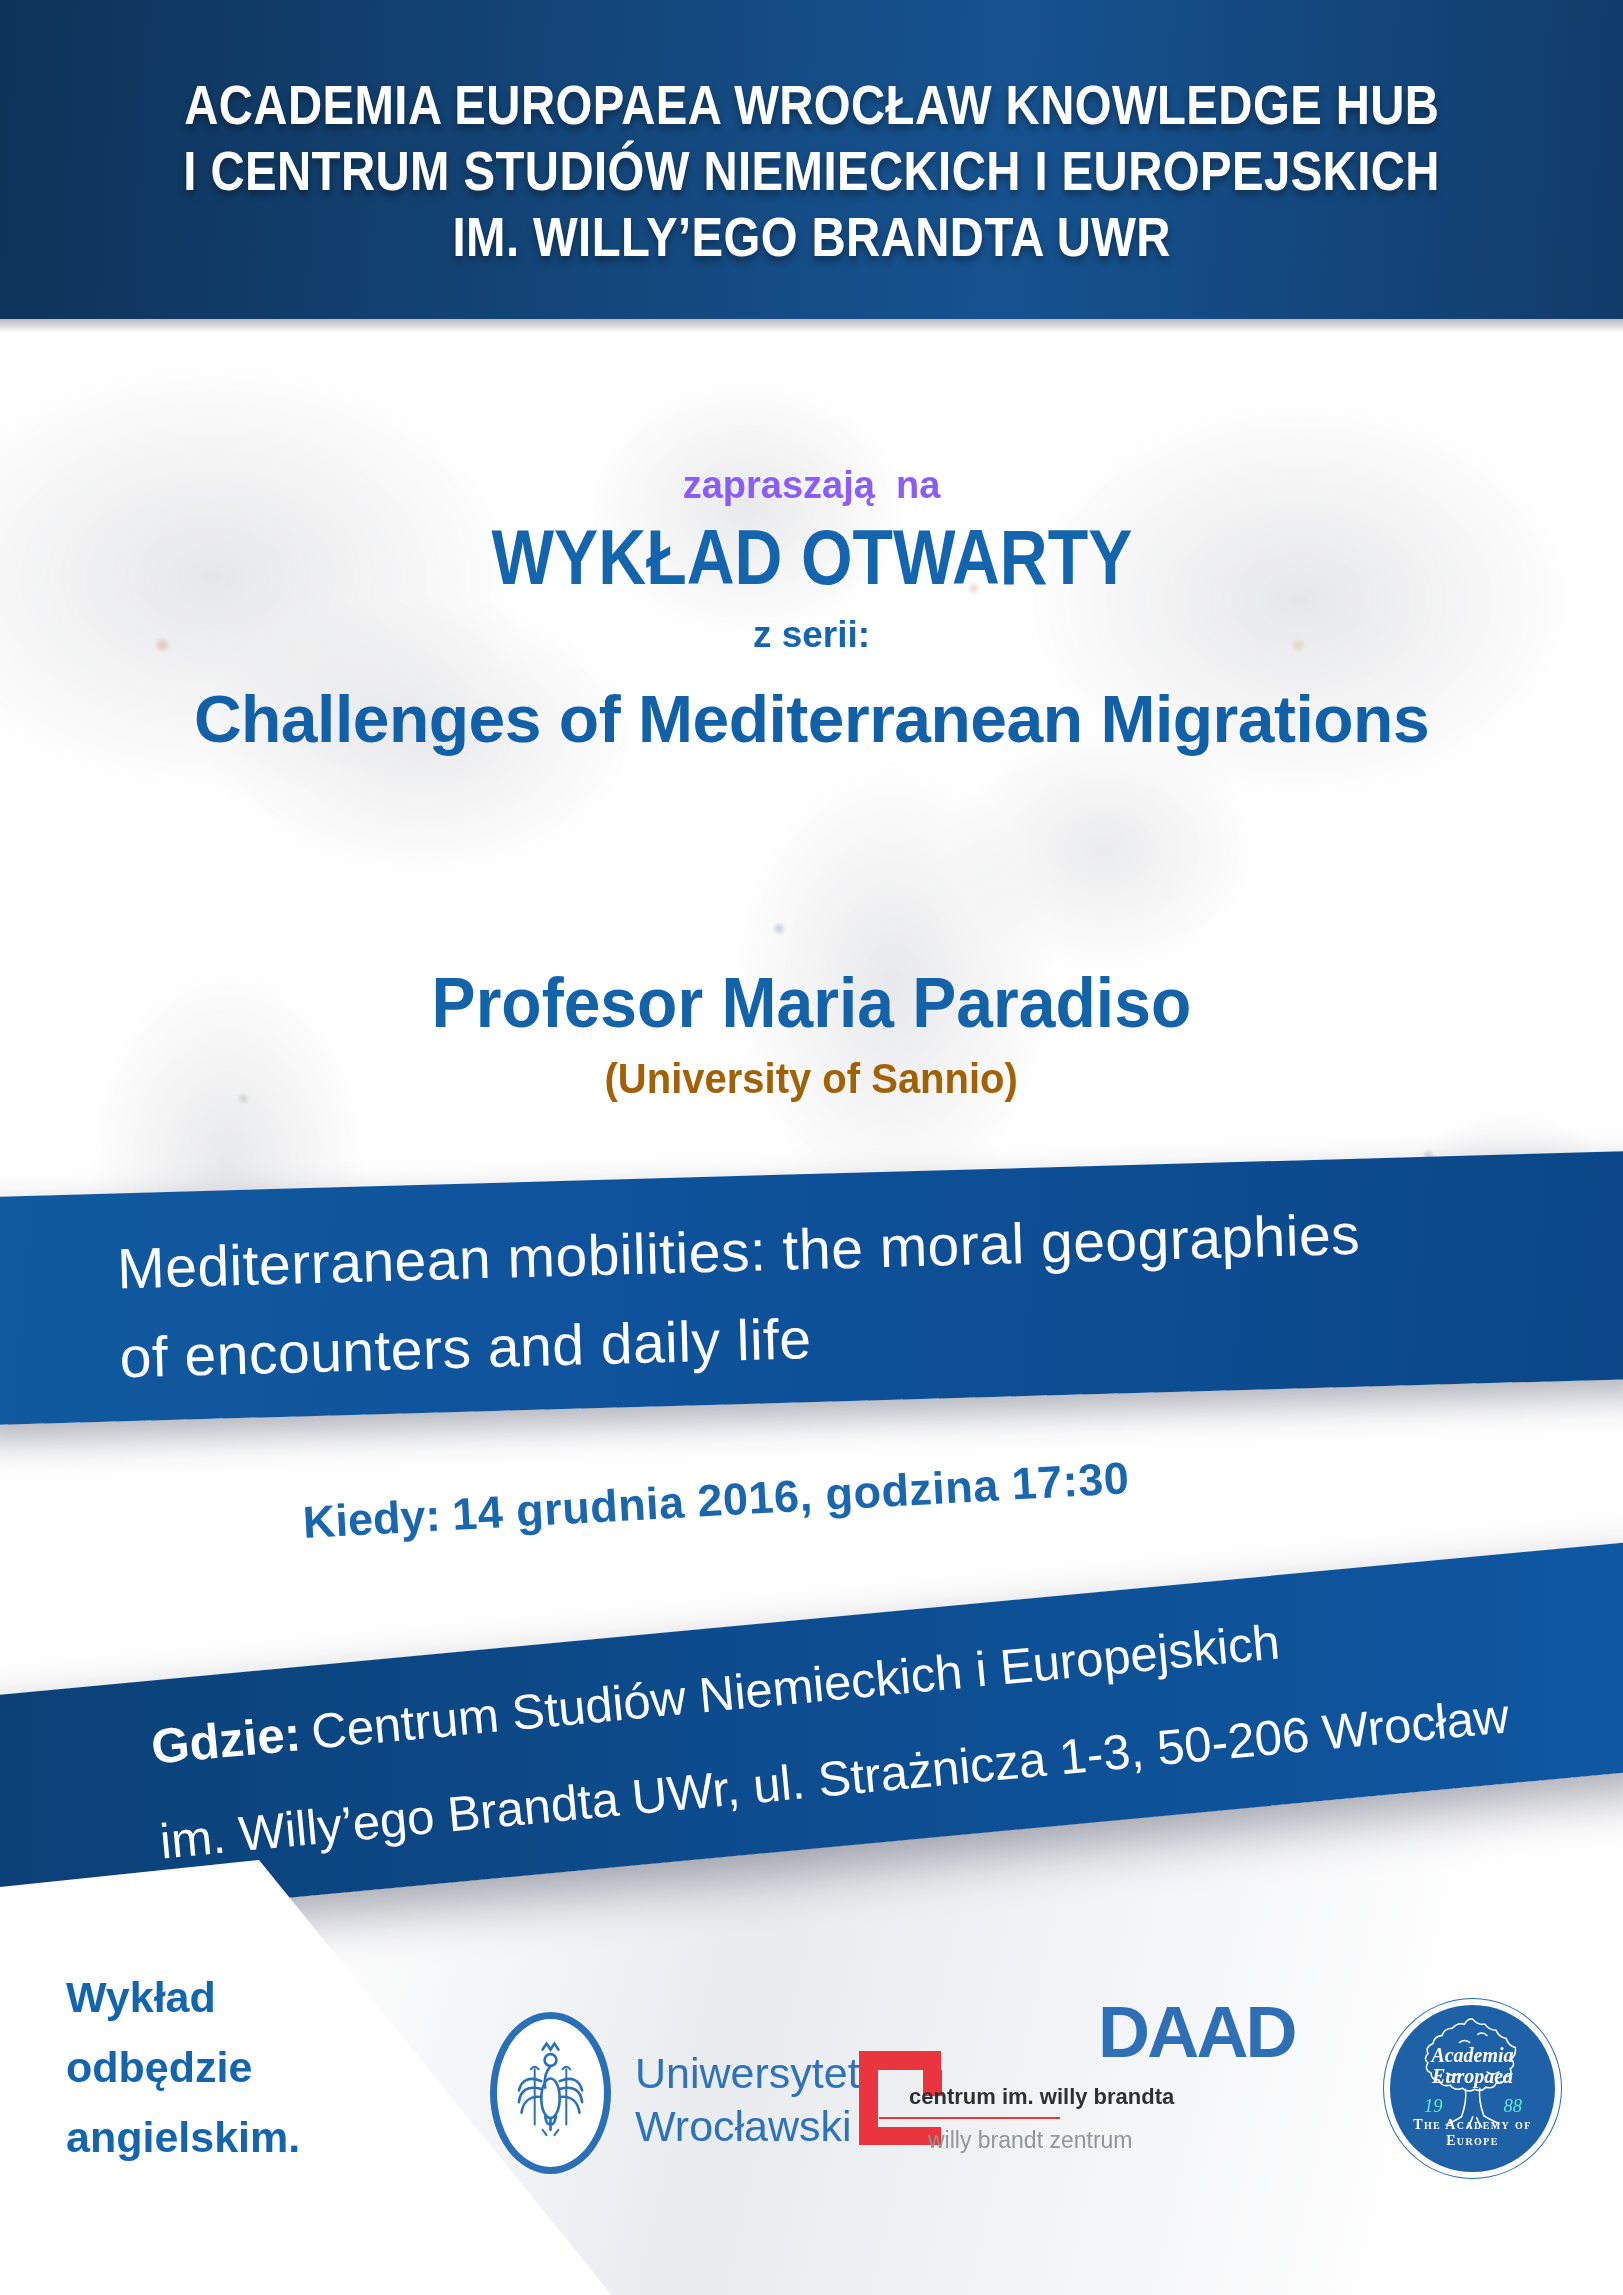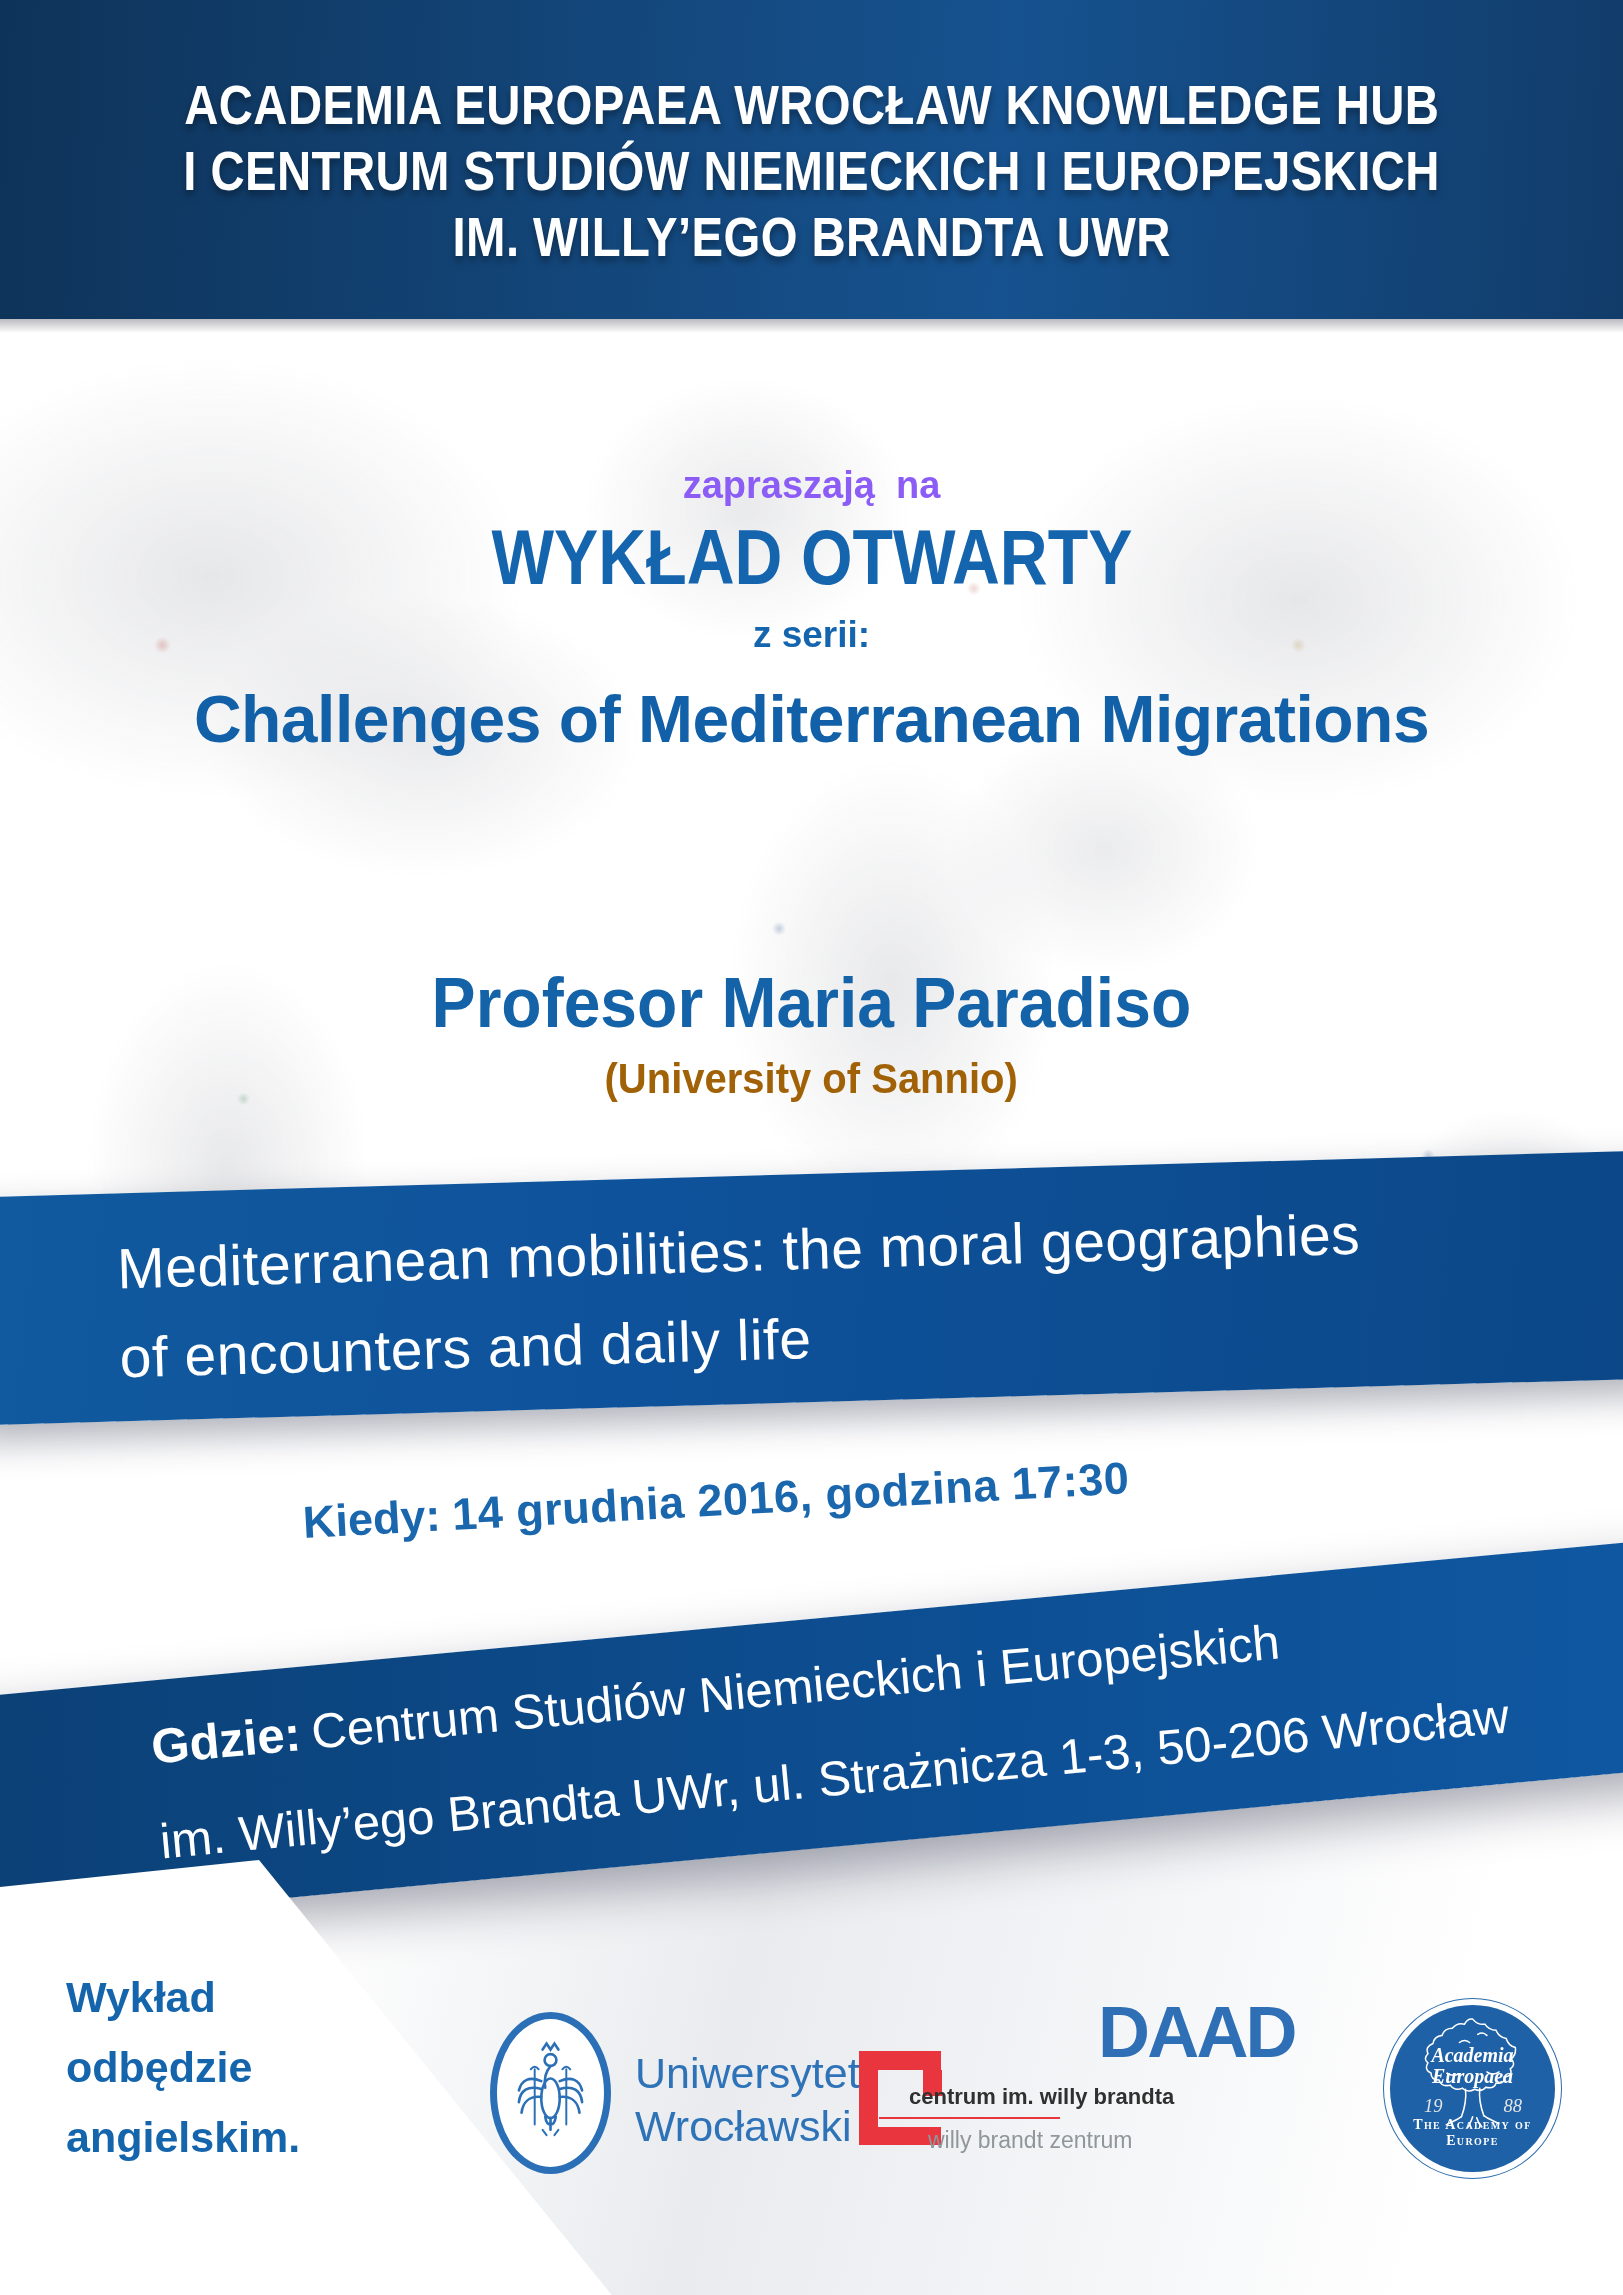--- a/index.html
+++ b/index.html
@@ -109,21 +109,21 @@
   .daad{left:1098px;top:1991px;font-size:72px;font-weight:700;color:#2f6fb6;letter-spacing:-2.8px;white-space:nowrap;}
   .ae{left:1383px;top:1998px;width:179px;height:181px;}
   .ae-outer{position:relative;width:100%;height:100%;border-radius:50%;border:1.4px solid #2a6cae;
     background:#fff;box-sizing:border-box;}
   .ae-inner{position:absolute;inset:6px;border-radius:50%;background:#1e61a6;overflow:hidden;}
   .ae-tree{position:absolute;left:9%;top:4%;width:82%;height:70%;}
   .ae-txt{position:absolute;width:100%;text-align:center;color:#fff;
     font-family:"Liberation Serif",serif;font-style:italic;font-weight:700;}
   .ae-l1{top:39px;font-size:20px;}
   .ae-l2{top:60px;font-size:20px;}
-  .ae-year{position:absolute;top:91px;color:#e5e5e5;font-family:"Liberation Serif",serif;
+  .ae-year{position:absolute;top:91px;color:#5eead4;font-family:"Liberation Serif",serif;
     font-style:italic;font-size:18.5px;}
   .ae-yl{left:34px;} .ae-yr{right:33px;}
   .ae-caption{position:absolute;bottom:23px;width:100%;text-align:center;color:#fff;
     font-family:"Liberation Serif",serif;font-variant:small-caps;font-weight:600;
     font-size:14px;letter-spacing:1.4px;font-style:normal;}
 </style>
 </head>
 <body>
 
 <div class="poster">

